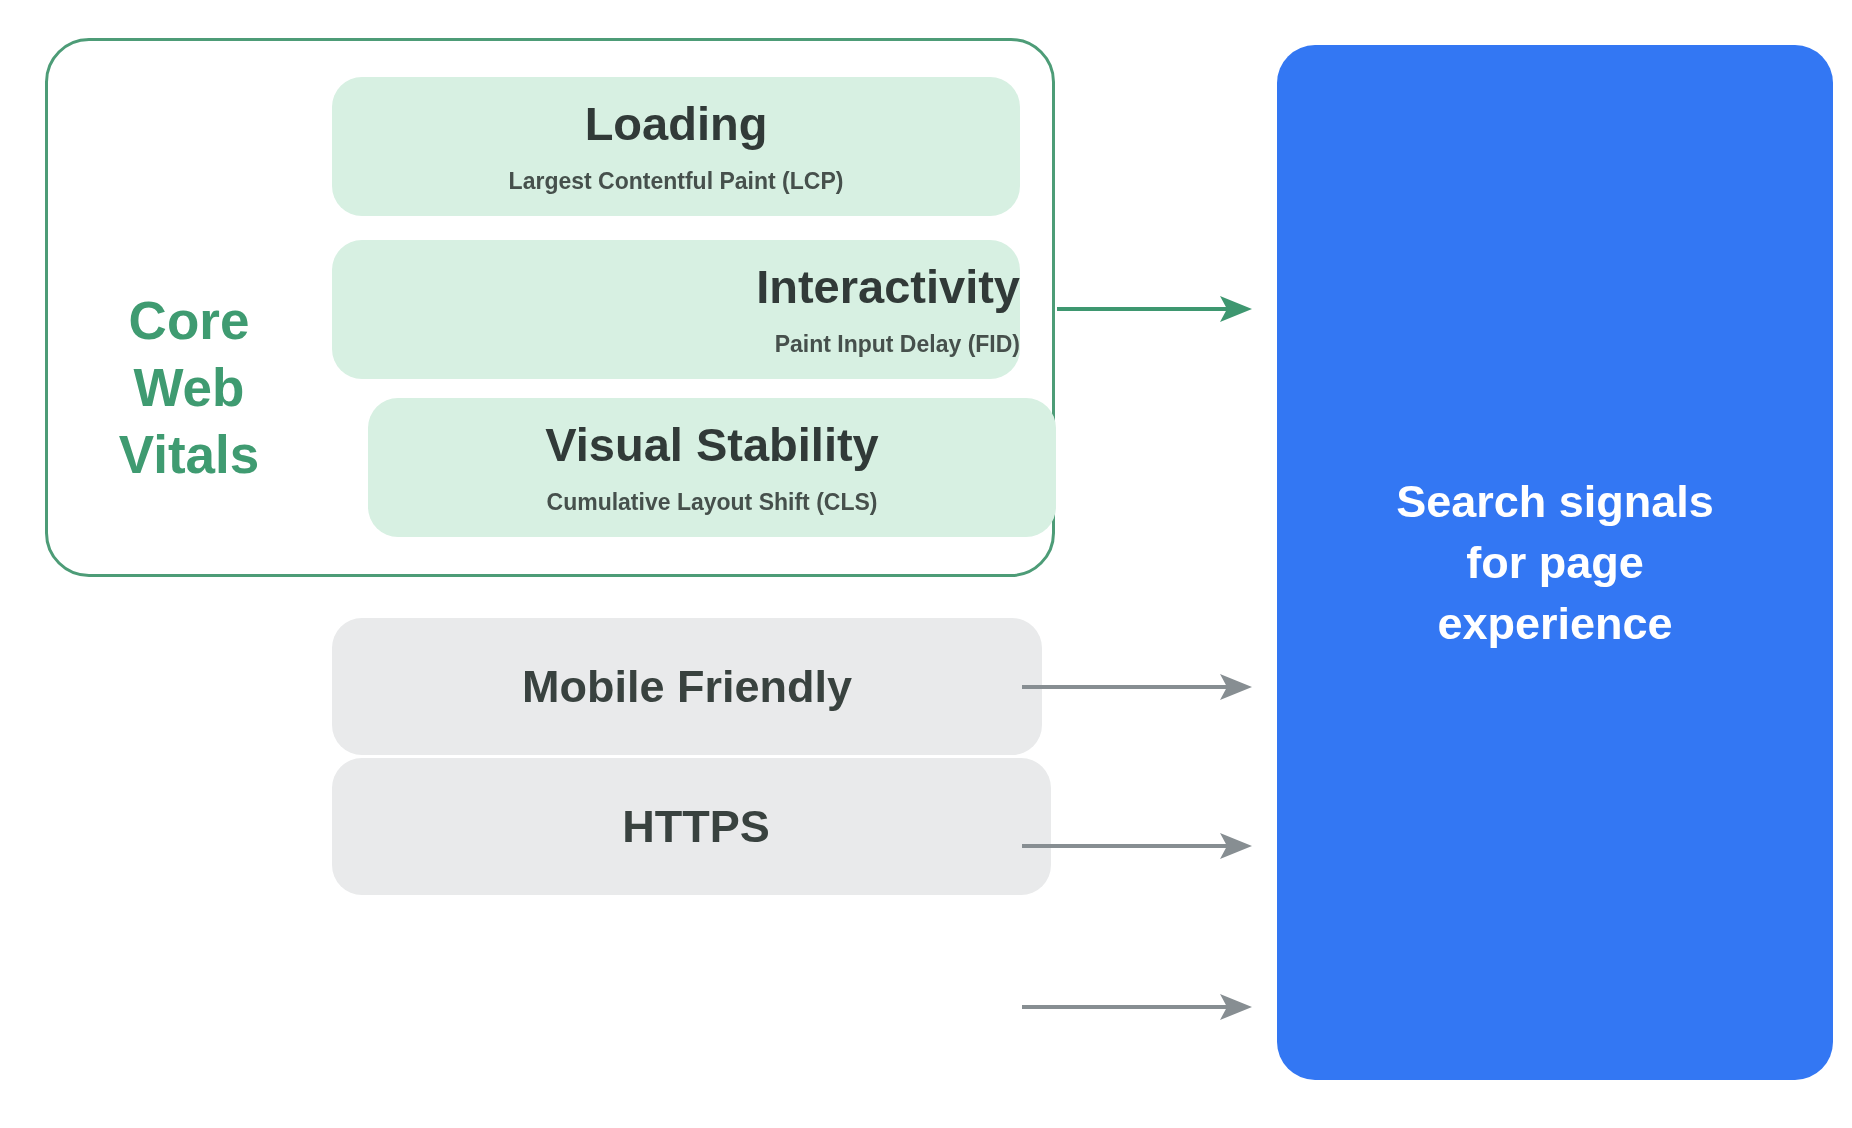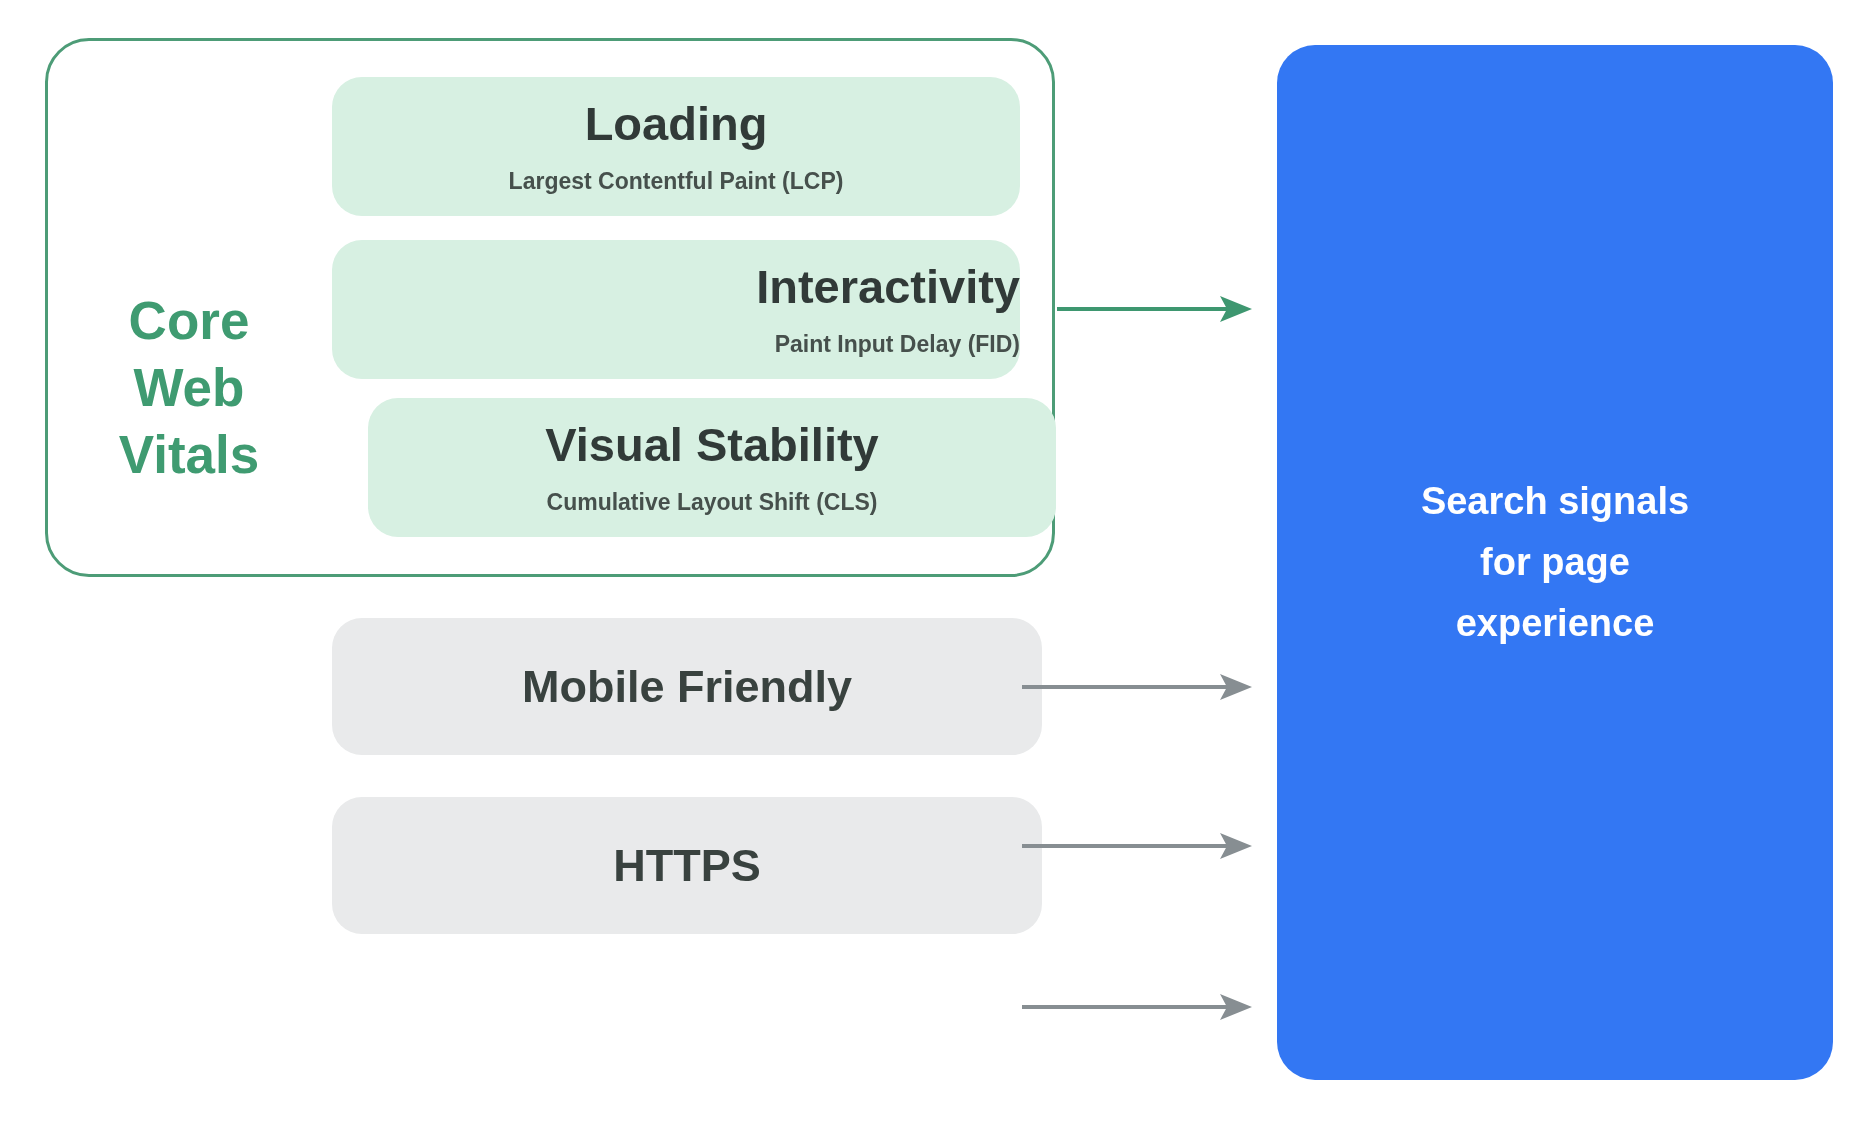--- a/index.html
+++ b/index.html
@@ -59,36 +59,36 @@
     font-size:23px;font-weight:600;line-height:1.1;
   }
   
   .signal-box{
     position:absolute;left:332px;width:710px;height:137px;
     background:var(--gray-fill);
     border-radius:30px;
     display:flex;align-items:center;justify-content:center;
   }
   .signal-box.s1{top:618px;}
-  .signal-box.s2{top:797px;}
+  .signal-box.s2{top:758px;padding-left:9px;}
   .signal-box.s3{top:938px;}
   .signal-label{
     color:var(--gray-text);
     font-size:45px;font-weight:700;
   }
   
   .result-box{
     position:absolute;left:1277px;top:45px;width:556px;height:1035px;
     background:var(--blue-fill);
     border-radius:38px;
     display:flex;align-items:center;justify-content:center;
   }
   .result-label{
     color:var(--blue-text);
-    font-size:38px;line-height:61px;font-weight:700;
+    font-size:45px;line-height:61px;font-weight:700;
     text-align:center;white-space:pre-line;
   }
   
   svg.connectors{position:absolute;left:0;top:0;pointer-events:none;}
   .arrow-line-green{stroke:var(--arrow-green);stroke-width:4;fill:none;}
   .arrow-head-green{fill:var(--arrow-green);stroke:none;}
   .arrow-line-gray{stroke:var(--arrow-gray);stroke-width:4;fill:none;}
   .arrow-head-gray{fill:var(--arrow-gray);stroke:none;}
 </style>
 </head>

